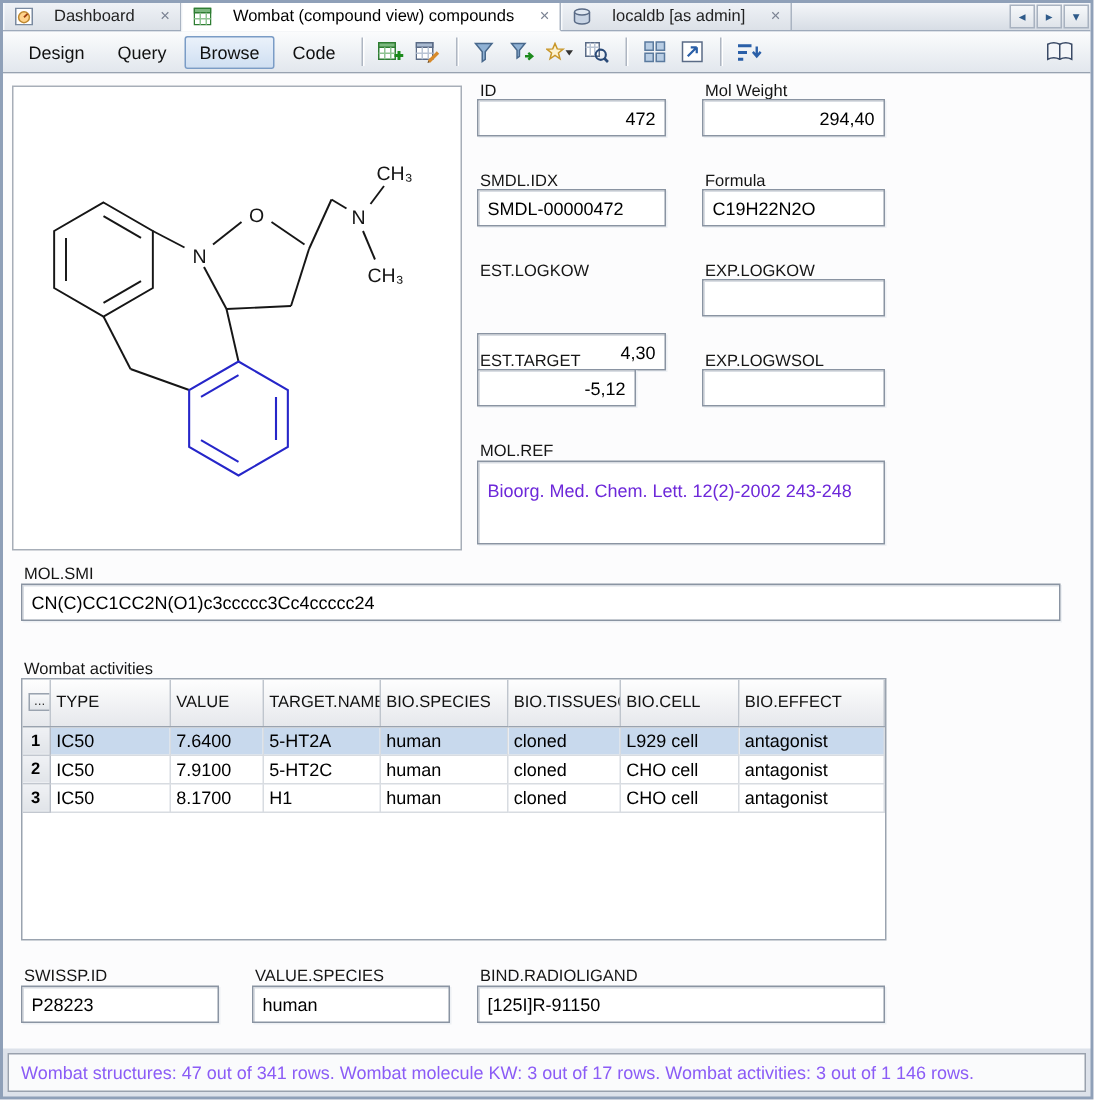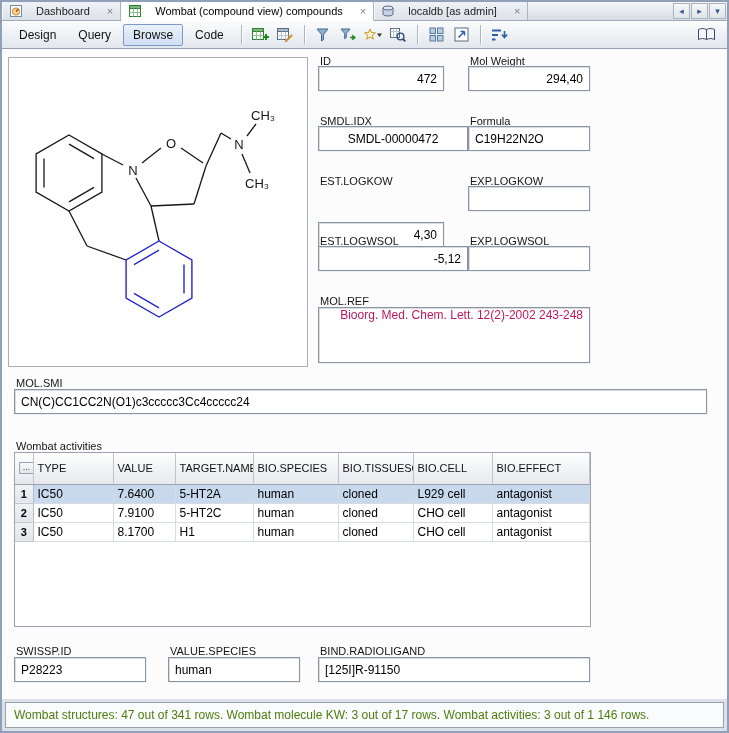--- a/index.html
+++ b/index.html
@@ -25,33 +25,33 @@
   .bookbtn { margin-left:auto; margin-right:2px; }
 
   
   .content { position:absolute; top:47px; left:0; right:0; height:650px; background:#fcfcfd; }
   .structure-box { position:absolute; left:6px; top:8px; width:300px; height:310px; background:#fff; border:1px solid #a7aeb8; }
   svg text { font-family:"Liberation Sans", sans-serif; }
 
   .flabel { position:absolute; font-size:11px; color:#151515; white-space:nowrap; }
   .tfield { position:absolute; height:25px; background:#fff; border:1px solid #8a94a2; box-shadow:inset 1px 1px 0 #d9dde3, 1px 1px 0 #edf0f4; font-family:"Liberation Sans",sans-serif; font-size:12px; color:#000; padding:0 6px; }
   .tfield.num { text-align:right; }
-  .areafield { position:absolute; background:#fff; border:1px solid #8a94a2; box-shadow:inset 1px 1px 0 #d9dde3, 1px 1px 0 #edf0f4; font-size:12px; color:#be185d; padding:0 6px; line-height:15px;text-align:right; }
+  .areafield { position:absolute; background:#fff; border:1px solid #8a94a2; box-shadow:inset 1px 1px 0 #d9dde3, 1px 1px 0 #edf0f4; font-size:12px; color:#6d28d9; padding:12px 6px; line-height:15px; }
 
   
   .acttable { position:absolute; left:12px; top:403px; width:577px; height:175px; background:#fff; border:1px solid #9aa3af; overflow:hidden; }
   .acttable table { border-collapse:collapse; table-layout:fixed; width:100%; }
   .acttable th { height:31px; background:linear-gradient(#fefefe,#e6e8ec); border-right:1px solid #bfc5cd; border-bottom:1px solid #9aa3af; font-weight:normal; font-size:11px; color:#111; text-align:left; padding:0 4px; overflow:hidden; white-space:nowrap; }
   .acttable td { height:19px; font-size:12px; color:#000; padding:0 4px; border-right:1px solid #d8dce1; border-bottom:1px solid #d8dce1; background:#fff; white-space:nowrap; overflow:hidden; }
   .acttable td.rowhdr { background:linear-gradient(#f0f2f5,#e1e4e9); border-right:1px solid #b6bcc6; border-bottom:1px solid #c2c7cf; font-weight:bold; font-size:11px; text-align:center; padding:0; }
   .acttable tr.selected td:not(.rowhdr) { background:#c8d9ed; }
   .cornerbtn { width:15px; height:12px; margin:0 auto; border:1px solid #9aa3af; background:linear-gradient(#f8f9fa,#e2e5ea); font-size:9px; line-height:8px; text-align:center; color:#333; }
 
   
-  .statusbar { position:absolute; top:700px; left:3px; right:3px; height:26px; background:#fafbfc; border:1px solid #99a1ad; display:flex; align-items:center; padding:0 8px; font-size:12px; color:#4d7c0f; }
+  .statusbar { position:absolute; top:700px; left:3px; right:3px; height:26px; background:#fafbfc; border:1px solid #99a1ad; display:flex; align-items:center; padding:0 8px; font-size:12px; color:#8b5cf6; }
 </style>
 </head>
 <body>
 
 <div class="app">
 
   <div class="tabbar">
     <div class="tab">
       <span class="tabicon">
         <svg width="12" height="12" viewBox="0 0 12 12">
@@ -207,31 +207,31 @@
         </g>
       </svg>
     </div>
 
     <div class="flabel" style="left:318px; top:6px">ID</div>
     <input class="tfield num" style="left: 316px; top: 17px; width: 126px;" value="472">
     <div class="flabel" style="left:468px; top:6px">Mol Weight</div>
     <input class="tfield num" style="left: 466px; top: 17px; width: 122px;" value="294,40">
 
     <div class="flabel" style="left:318px; top:66px">SMDL.IDX</div>
-    <input class="tfield" style="left: 316px; top: 77px; width: 150px; text-align: center;" value="SMDL-00000472">
+    <input class="tfield" style="left: 316px; top: 77px; width: 126px;" value="SMDL-00000472">
     <div class="flabel" style="left:468px; top:66px">Formula</div>
     <input class="tfield" style="left: 466px; top: 77px; width: 122px;" value="C19H22N2O">
 
     <div class="flabel" style="left:318px; top:126px">EST.LOGKOW</div>
     <input class="tfield num" style="left: 316px; top: 137px; width: 126px; margin-top: 36px;" value="4,30">
     <div class="flabel" style="left:468px; top:126px">EXP.LOGKOW</div>
     <input class="tfield num" style="left: 466px; top: 137px; width: 122px;" value="">
 
-    <div class="flabel" style="left:318px; top:186px">EST.LOGWSOL</div>
-    <input class="tfield num" style="left: 316px; top: 197px; width: 150px;" value="-5,12">
+    <div class="flabel" style="left:318px; top:186px">EST.TARGET</div>
+    <input class="tfield num" style="left: 316px; top: 197px; width: 106px;" value="-5,12">
     <div class="flabel" style="left:468px; top:186px">EXP.LOGWSOL</div>
     <input class="tfield num" style="left: 466px; top: 197px; width: 122px;" value="">
 
     <div class="flabel" style="left:318px; top:246px">MOL.REF</div>
     <div class="areafield" style="left:316px; top:258px; width:272px; height:56px">Bioorg. Med. Chem. Lett. 12(2)-2002 243-248</div>
 
     <div class="flabel" style="left:14px; top:328px">MOL.SMI</div>
     <input class="tfield" style="left: 12px; top: 340px; width: 693px;" value="CN(C)CC1CC2N(O1)c3ccccc3Cc4ccccc24">
 
     <div class="flabel" style="left:14px; top:391px">Wombat activities</div>

